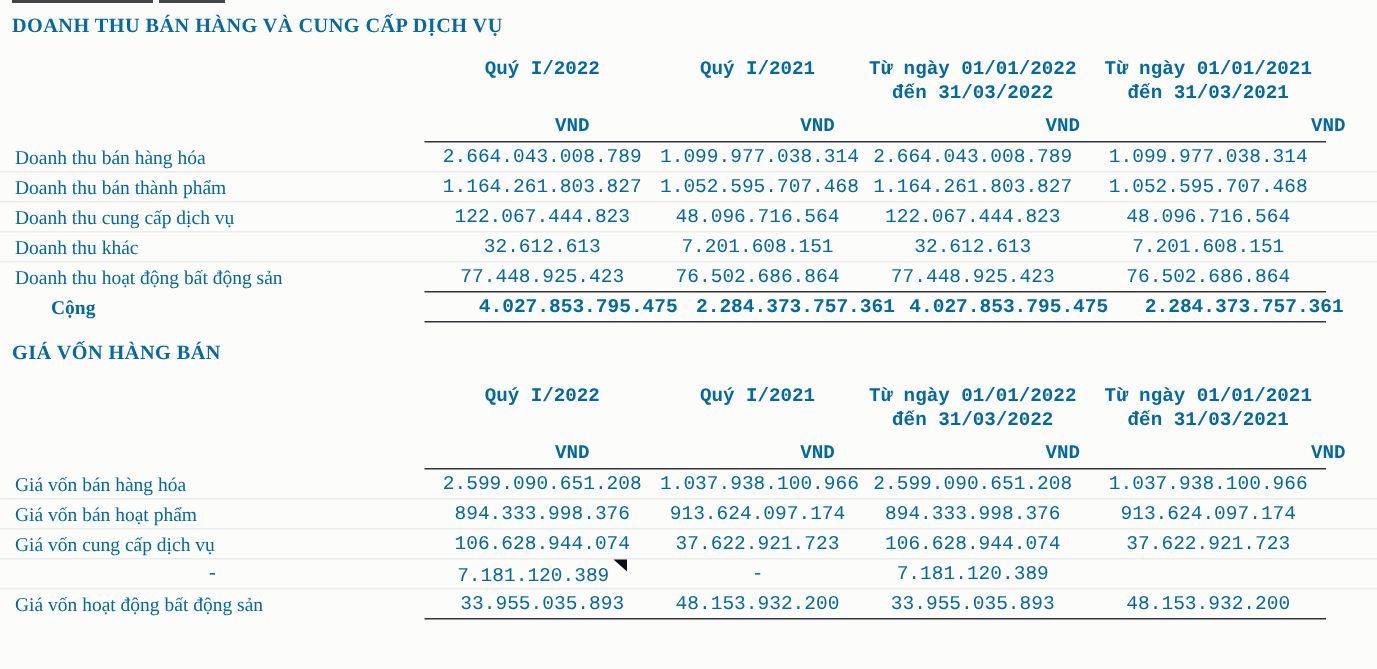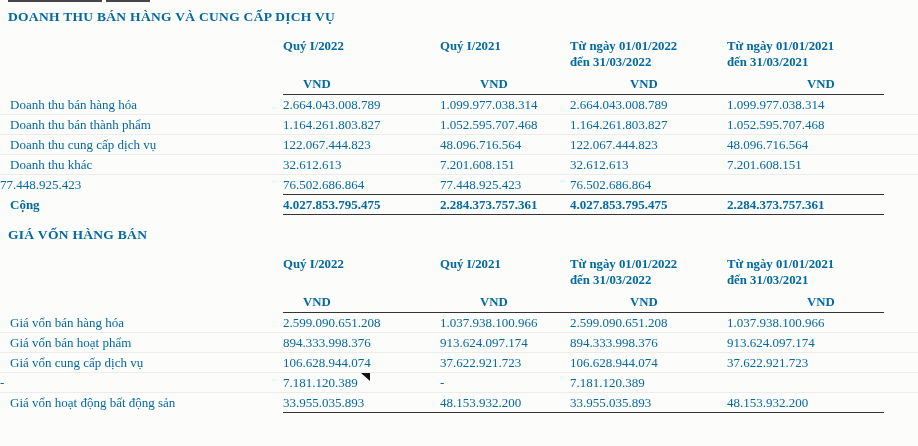--- a/index.html
+++ b/index.html
@@ -20,39 +20,39 @@
     font-weight:bold;
     letter-spacing:.3px;
     line-height:17px;
   }
   .grid{
     display:grid;
     grid-template-columns:283px 157px 130px 157px 157px;
     align-items:start;
   }
   .cell{white-space:nowrap;}
-  .cell.num, .cell.hcol{text-align:left;}
+  .cell.num, .cell.hcol{text-align:center;font-family:Liberation Mono, monospace;}
   .cell.label{text-align:left;padding-left:10px;overflow:hidden;}
   .hdr{margin-top:13px;font-weight:bold;font-size:12.8px;line-height:16px;}
   .hdr .h2{min-height:16px;}
   .vnd-row{margin-top:6px;font-weight:bold;font-size:12.8px;line-height:16px;gap:20px;}
   .rule{
     height:0;
     border-top:1.6px solid #33333a;
     margin-left:283px;
     width:601px;
   }
   .rule.mt2{margin-top:2px;}
   .trow{
     font-size:13px;
     line-height:19px;
     height:19px;
   }
   .trow.sep{border-bottom:1px solid #ececea;}
-  .trow.total{font-weight:bold;}
+  .trow.total{font-weight:bold;padding-left:24px;}
   .sec2-gap{height:11px;}
   .cursor-mark{
     display:inline-block;
     width:0;height:0;
     border-top:8px solid #101014;
     border-left:9px solid transparent;
     margin-left:3px;
     vertical-align:6px;
   }
 </style>
@@ -118,20 +118,21 @@
       <div class="cell num">48.096.716.564</div>
     </div>
     <div class="grid trow sep">
       <div class="cell label">Doanh thu khác</div>
       <div class="cell num">32.612.613</div>
       <div class="cell num">7.201.608.151</div>
       <div class="cell num">32.612.613</div>
       <div class="cell num">7.201.608.151</div>
     </div>
     <div class="grid trow">
+      <div class="cell label">Doanh thu hoạt động bất động sản</div>
       <div class="cell num">77.448.925.423</div>
       <div class="cell num">76.502.686.864</div>
       <div class="cell num">77.448.925.423</div>
       <div class="cell num">76.502.686.864</div>
     </div>
 
     <div class="rule"></div>
     <div class="grid trow total">
       <div class="cell label">Cộng</div>
       <div class="cell num">4.027.853.795.475</div>

